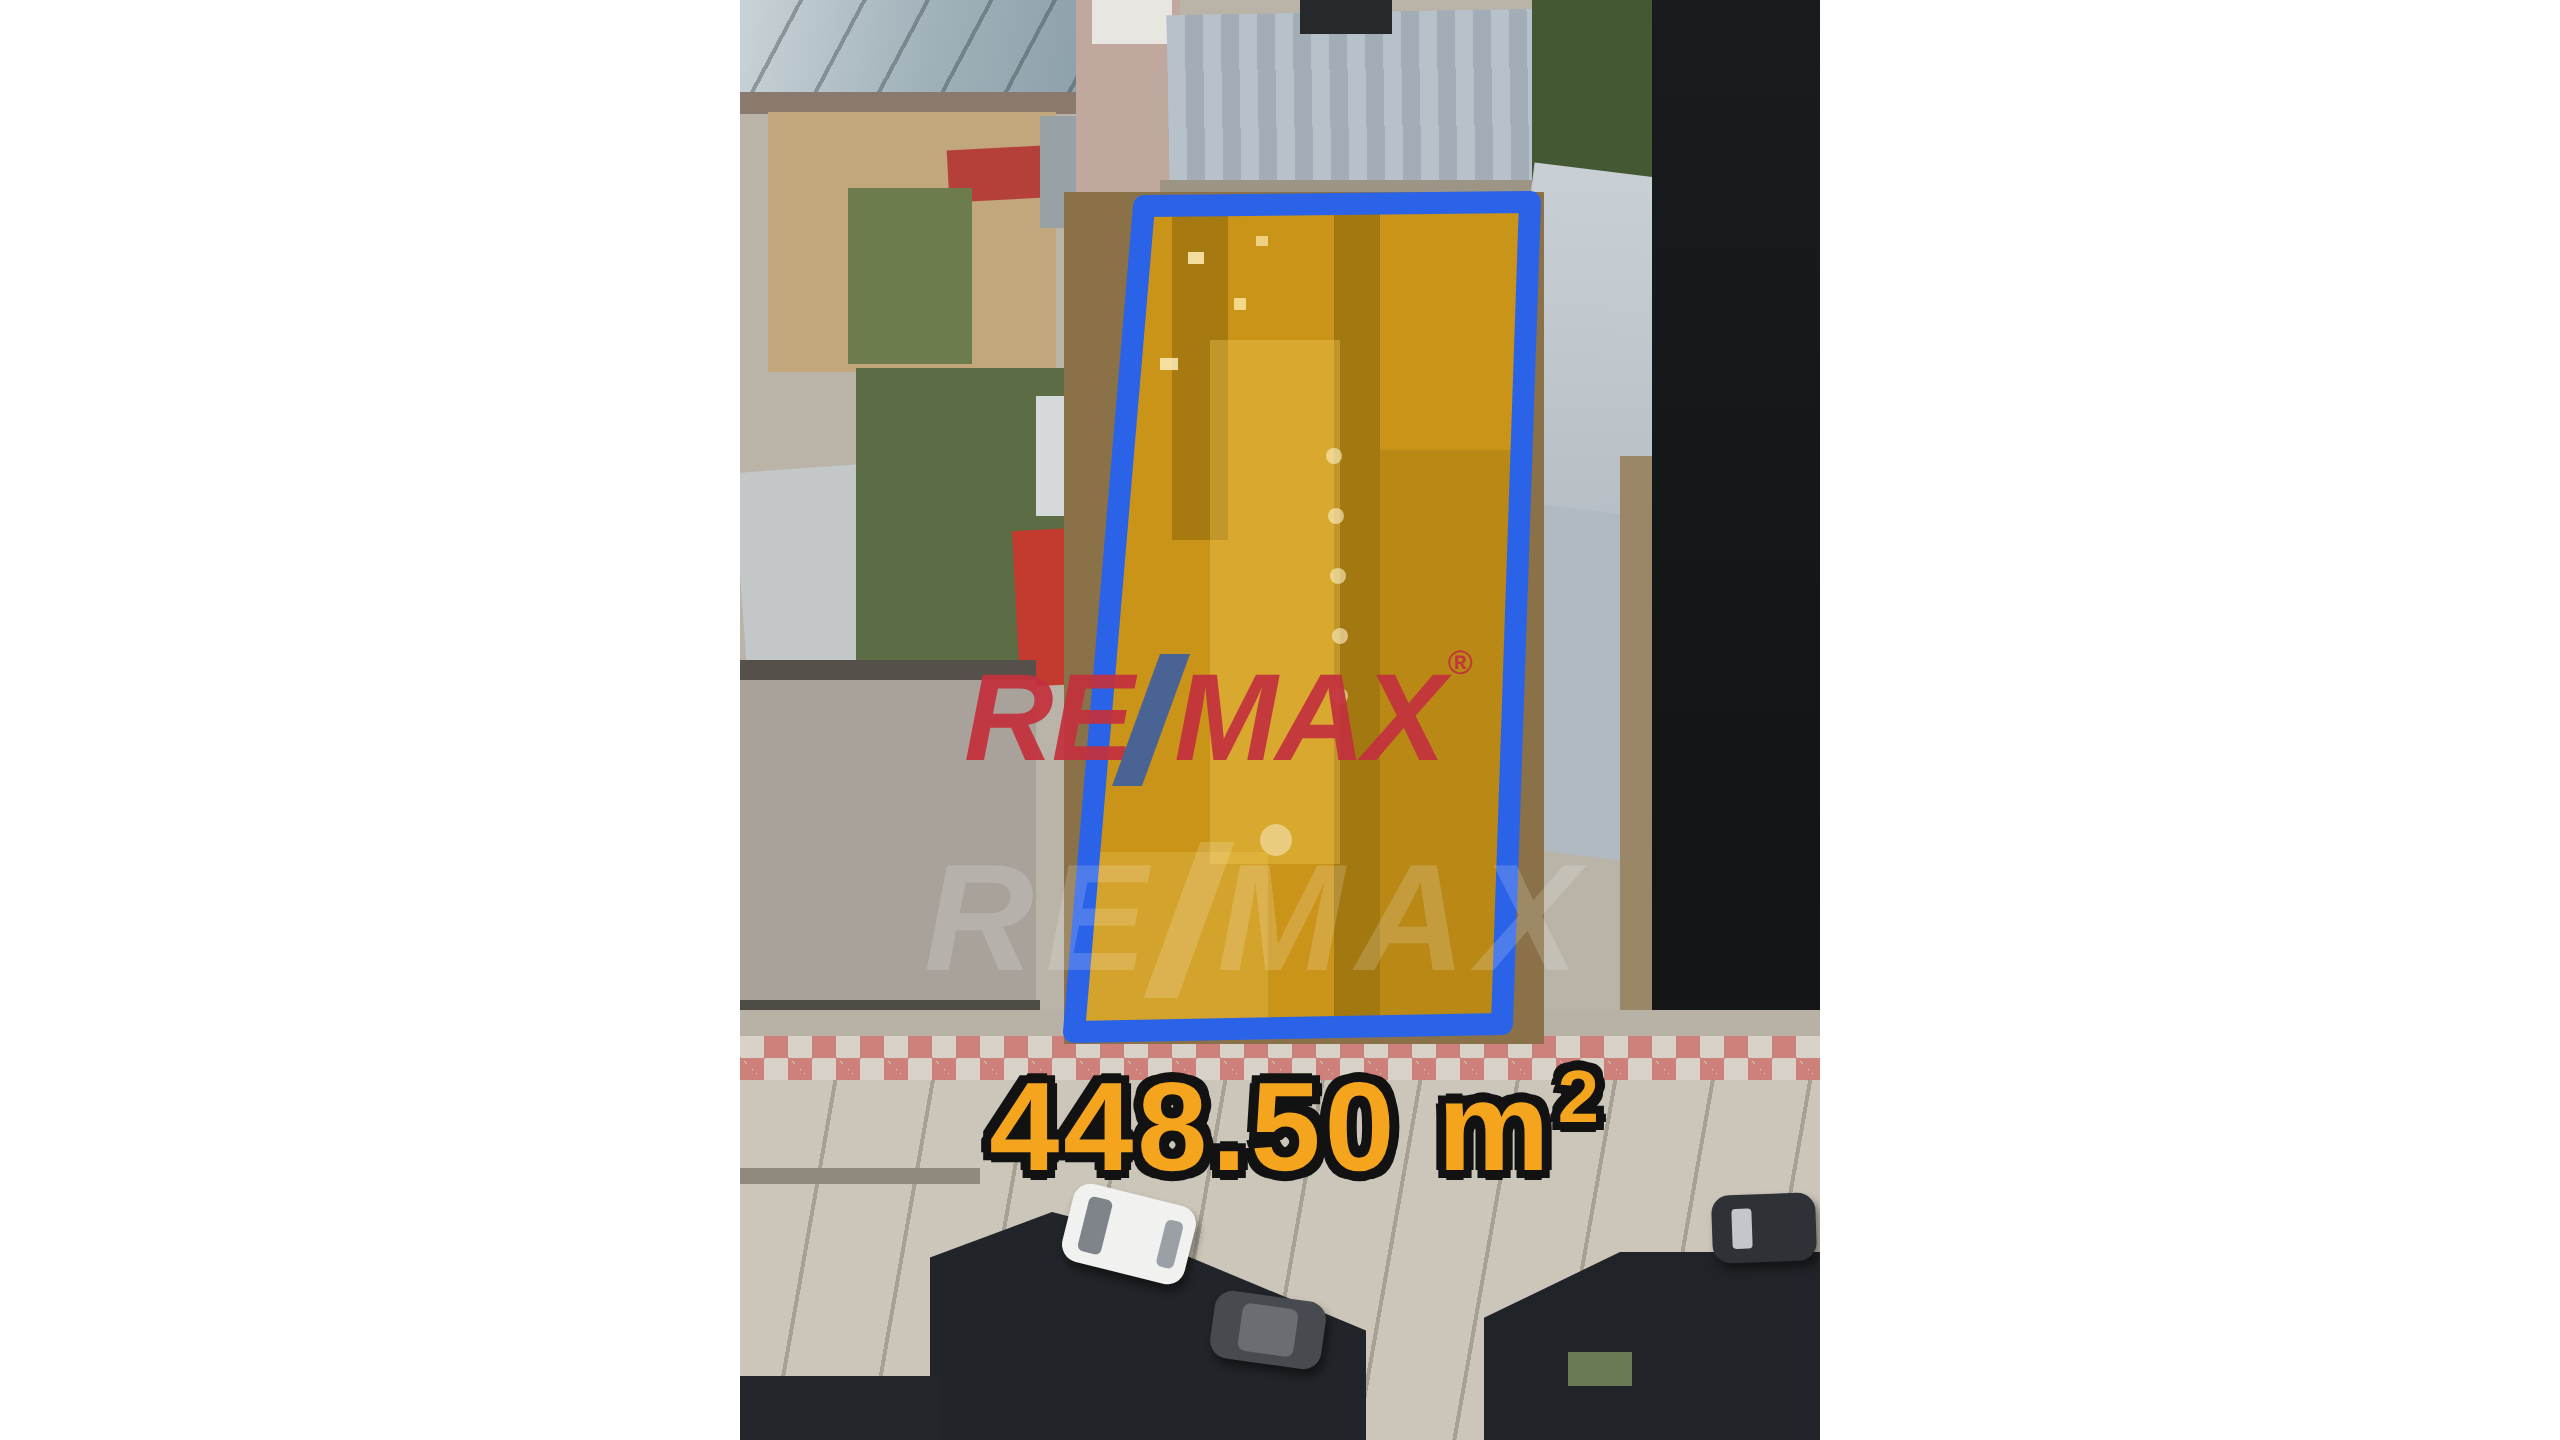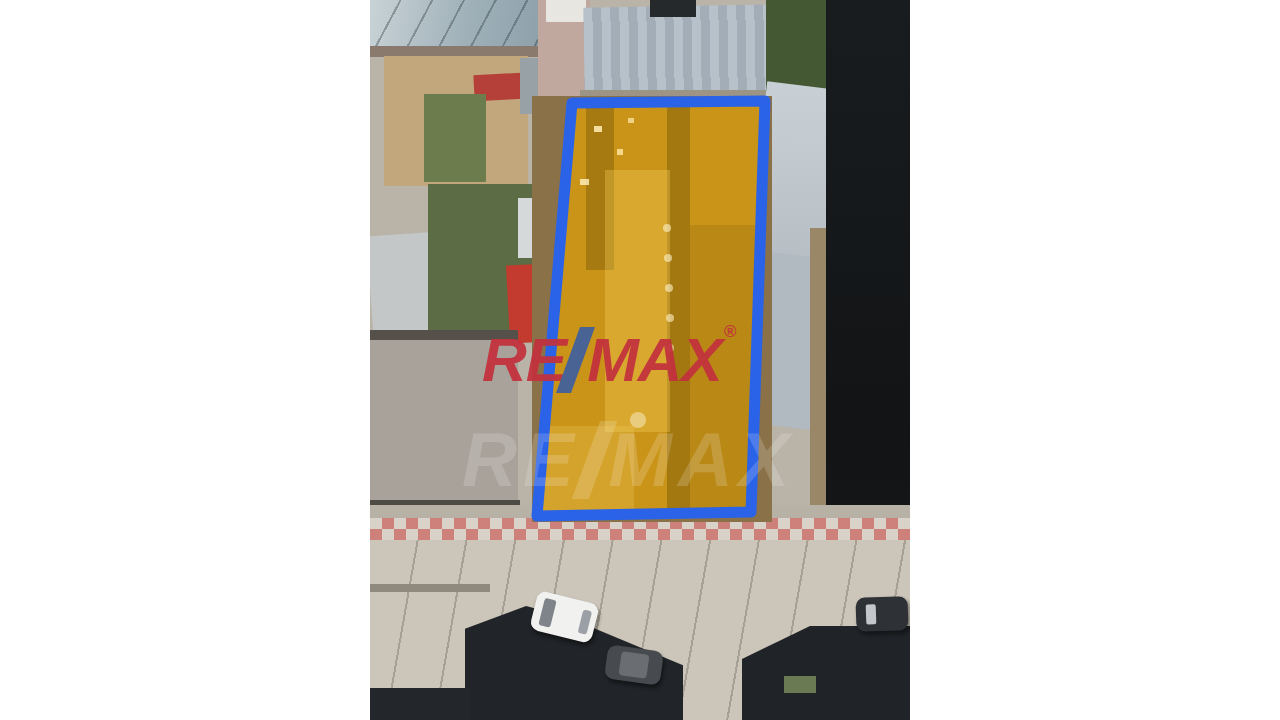--- a/index.html
+++ b/index.html
@@ -123,15 +123,18 @@
         <span class="slash"></span>
         <span>MAX</span>
     </div>
     <div id="remax" class="abs" style="left:112px;top:324px;">
       <span>RE</span>
         <span class="slash"></span>
         <span>MAX</span>
         <span class="reg">®</span>
     </div>
 
+    <div id="area-label" class="abs" style="left:50%;top:528px;transform:translateX(-50%);padding-left:14px;">
+      <span>448.50 m</span><span class="sup">2</span>
+    </div>
 
   </div>
 </div>
 
 </body></html>

